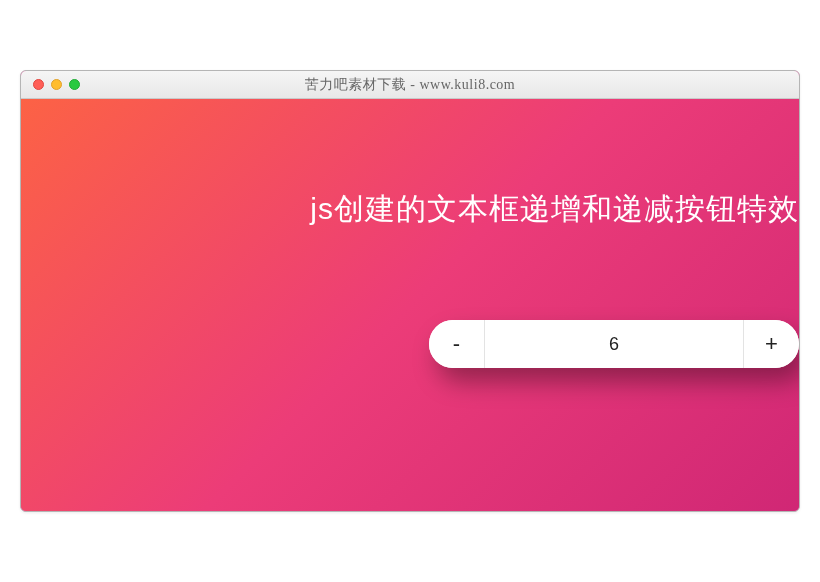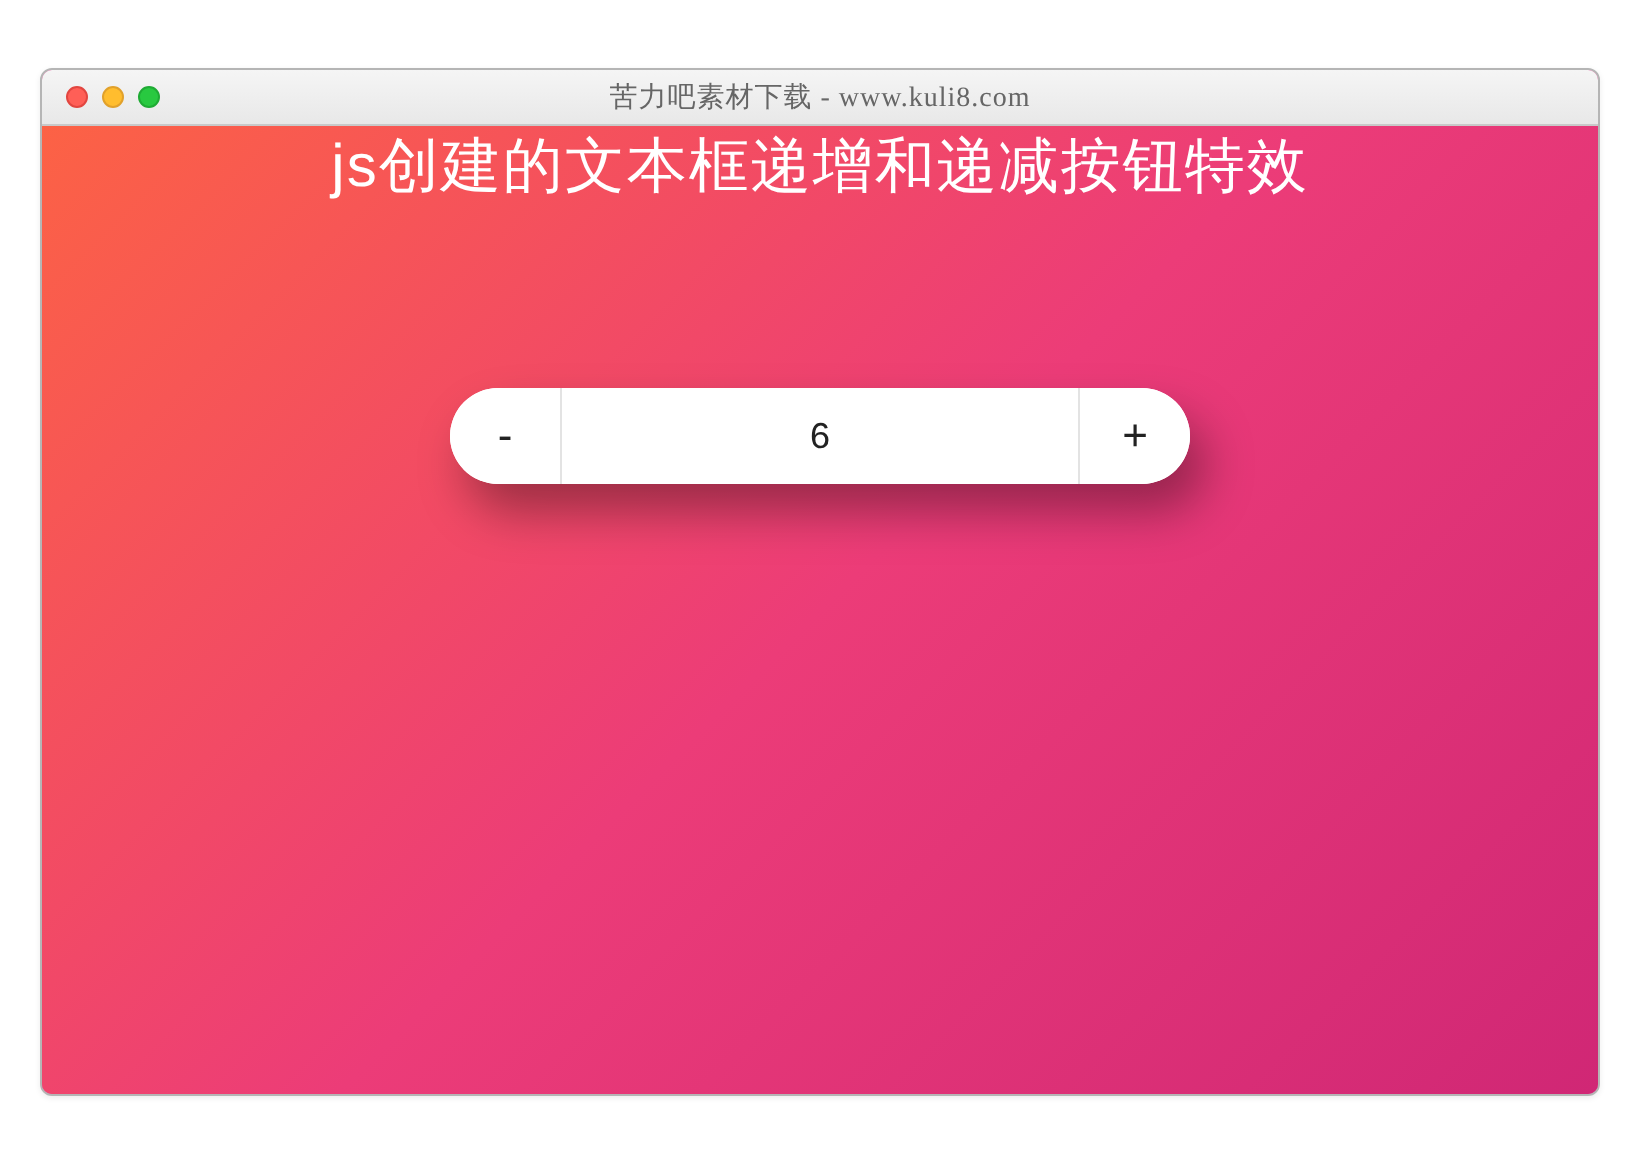--- a/index.html
+++ b/index.html
@@ -7,21 +7,21 @@
     width: 820px;
     height: 582px;
     background: #fff;
     display: flex;
     align-items: center;
     justify-content: center;
     font-family: "Helvetica Neue", Arial, "PingFang SC", "Microsoft YaHei", sans-serif;
   }
   .window {
     width: 780px;
-    height: 514px;
+    height: 442px;
     border: 1px solid #b5b5b5;
     border-radius: 6px;
     overflow: hidden;
     box-shadow: 0 1px 3px rgba(0,0,0,0.08);
     display: flex;
     flex-direction: column;
     background: #ec4899;
   }
   .titlebar {
     height: 28px;
@@ -52,21 +52,22 @@
     flex: 1;
     text-align: center;
     font-family: "SimSun","宋体",serif;
     letter-spacing: 0.5px;
   }
   .content {
     flex: 1;
     background: linear-gradient(135deg, #fc6245 0%, #ec3c78 50%, #d02775 100%);
     display: flex;
     flex-direction: column;
-    align-items: center;
+    align-items: flex-end;
+    padding-top: 90px;
   }
   .heading {
     color: #fff;
     font-size: 30px;
     font-weight: 400;
     letter-spacing: 1px;
     margin-bottom: 90px;
     text-align: center;
   }
   .stepper {

